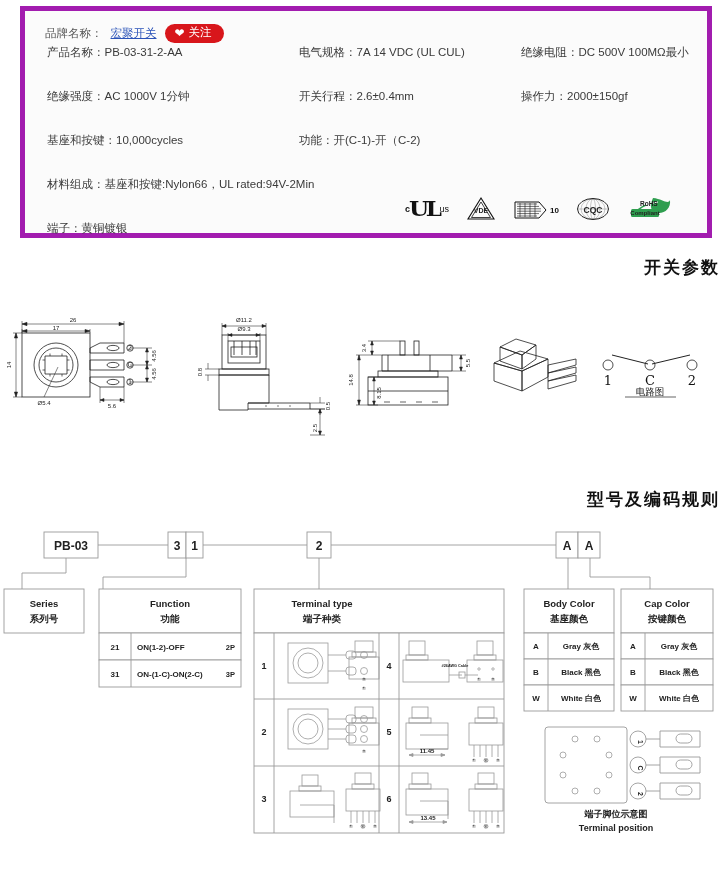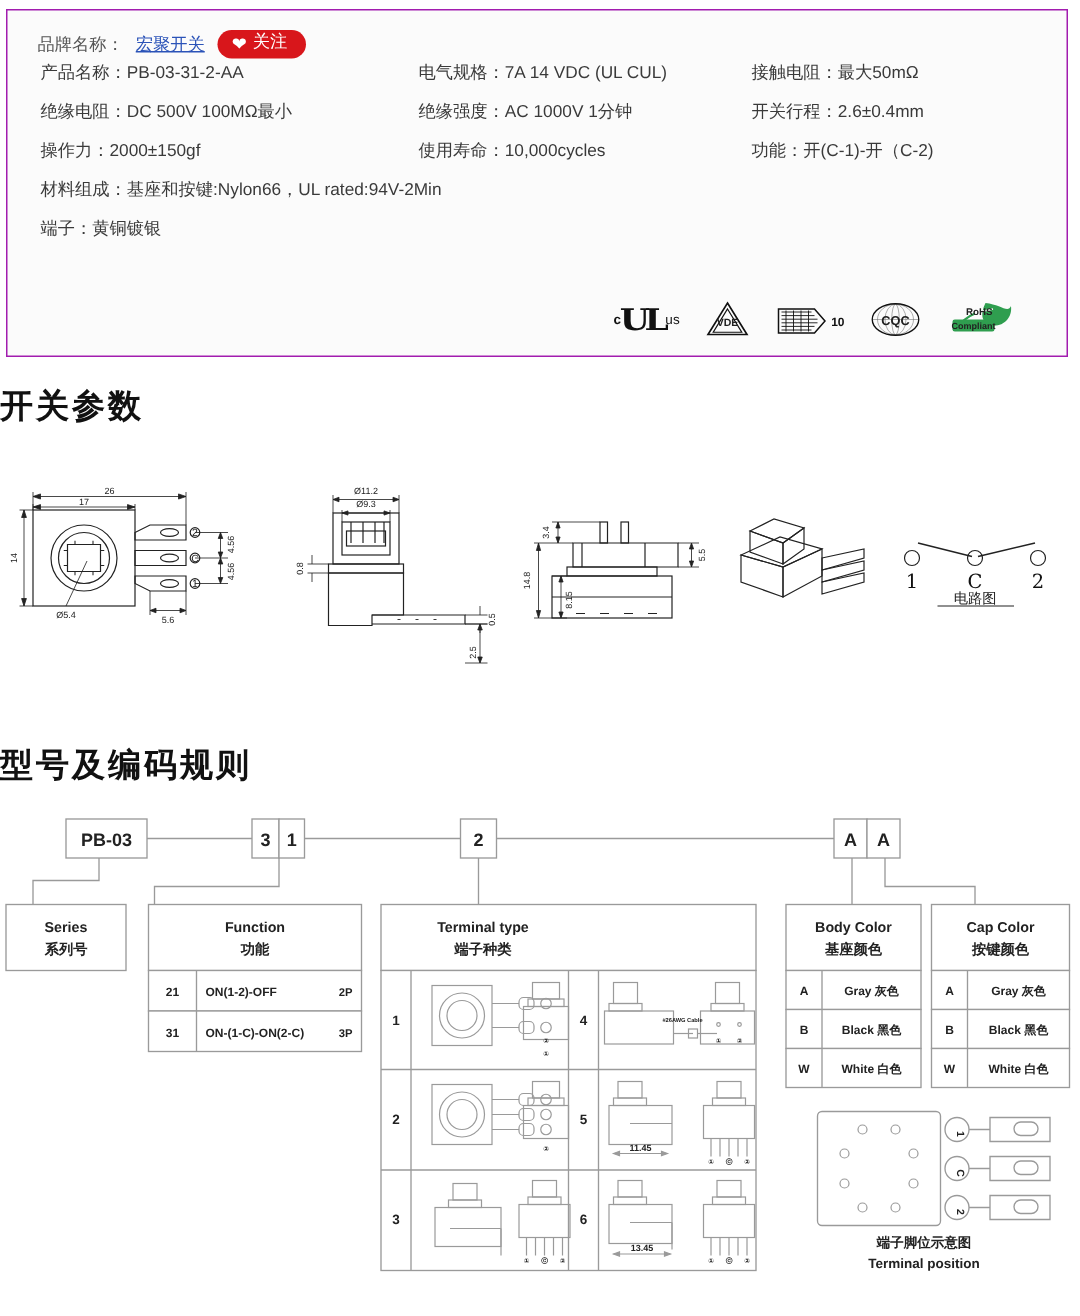--- a/index.html
+++ b/index.html
@@ -8,22 +8,22 @@
     width:720px; height:877px;
     background:#ffffff;
     font-family:"Liberation Sans","DejaVu Sans",sans-serif;
     color:#333;
     position:relative;
     overflow:hidden;
   }
 
   
   .spec-panel {
-    margin:6px 8px 0 4px;
-    border:1px solid #a21caf;
+    margin:6px 8px 0 20px;
+    border:5px solid #a21caf;
     background:#fbfbfb;
     padding:10px 14px 12px 14px;
     height:232px;
     position:relative;
   }
   .brand-row { display:flex; align-items:center; gap:8px; height:24px; padding-left:6px; }
   .brand-label { font-size:11.5px; color:#555; }
   .brand-name { font-size:11.5px; color:#2b53b8; }
   .follow-btn {
     display:inline-flex; align-items:center; gap:4px;
@@ -39,21 +39,21 @@
     font-family:"DejaVu Serif",serif;
     font-style:italic; font-weight:bold;
     letter-spacing:3px;
     color:#1a1a1a;
     margin:12px 0 10px 8px;
   }
 
   .spec-grid {
     display:grid;
     grid-template-columns:252px 222px auto;
-    row-gap:11px;
+    row-gap:29px;
     padding-left:8px;
     font-size:11.5px;
     color:#3a3a3a;
   }
   .spec-item.full { grid-column:1 / span 3; }
 
   .certs {
     position:absolute; right:34px; bottom:12px;
     display:flex; align-items:flex-end; gap:17px;
   }
@@ -70,22 +70,22 @@
   
   .kmark { width:36px; height:22px; }
   .k-ten { font-size:8px; font-weight:bold; color:#111; margin-left:1px; }
   
   .cqc { width:34px; height:24px; }
   
   .rohs { width:46px; height:25px; }
 
   
   h2.section-title {
-    text-align:left;
-    font-size:22px;
+    text-align:right;
+    font-size:17px;
     font-weight:bold;
     color:#111;
     margin:18px 0 6px 0;
     letter-spacing:2px;
   }
 
   
   .drawings { position:relative; height:185px; margin-top:4px; }
   .drawings svg { position:absolute; top:0; left:0; }
 
@@ -109,26 +109,25 @@
     <button class="follow-btn">
       <span class="heart">❤</span>
       <span>关注</span>
     </button>
   </div>
 
 
   <div class="spec-grid">
     <div class="spec-item">产品名称：PB-03-31-2-AA</div>
     <div class="spec-item">电气规格：7A  14 VDC (UL  CUL)</div>
-    <div class="spec-item">接触电阻：最大50mΩ</div>
     <div class="spec-item">绝缘电阻：DC 500V 100MΩ最小</div>
     <div class="spec-item">绝缘强度：AC 1000V 1分钟</div>
     <div class="spec-item">开关行程：2.6±0.4mm</div>
     <div class="spec-item">操作力：2000±150gf</div>
-    <div class="spec-item">使用寿命：10,000cycles</div>
+    <div class="spec-item">基座和按键：10,000cycles</div>
     <div class="spec-item">功能：开(C-1)-开（C-2)</div>
     <div class="spec-item full">材料组成：基座和按键:Nylon66，UL rated:94V-2Min</div>
     <div class="spec-item full">端子：黄铜镀银</div>
   </div>
 
   <div class="certs">
     <div class="cert">
       <span class="ul-c">c</span>
       <span class="ul-mark">UL</span>
       <span class="ul-us">us</span>

